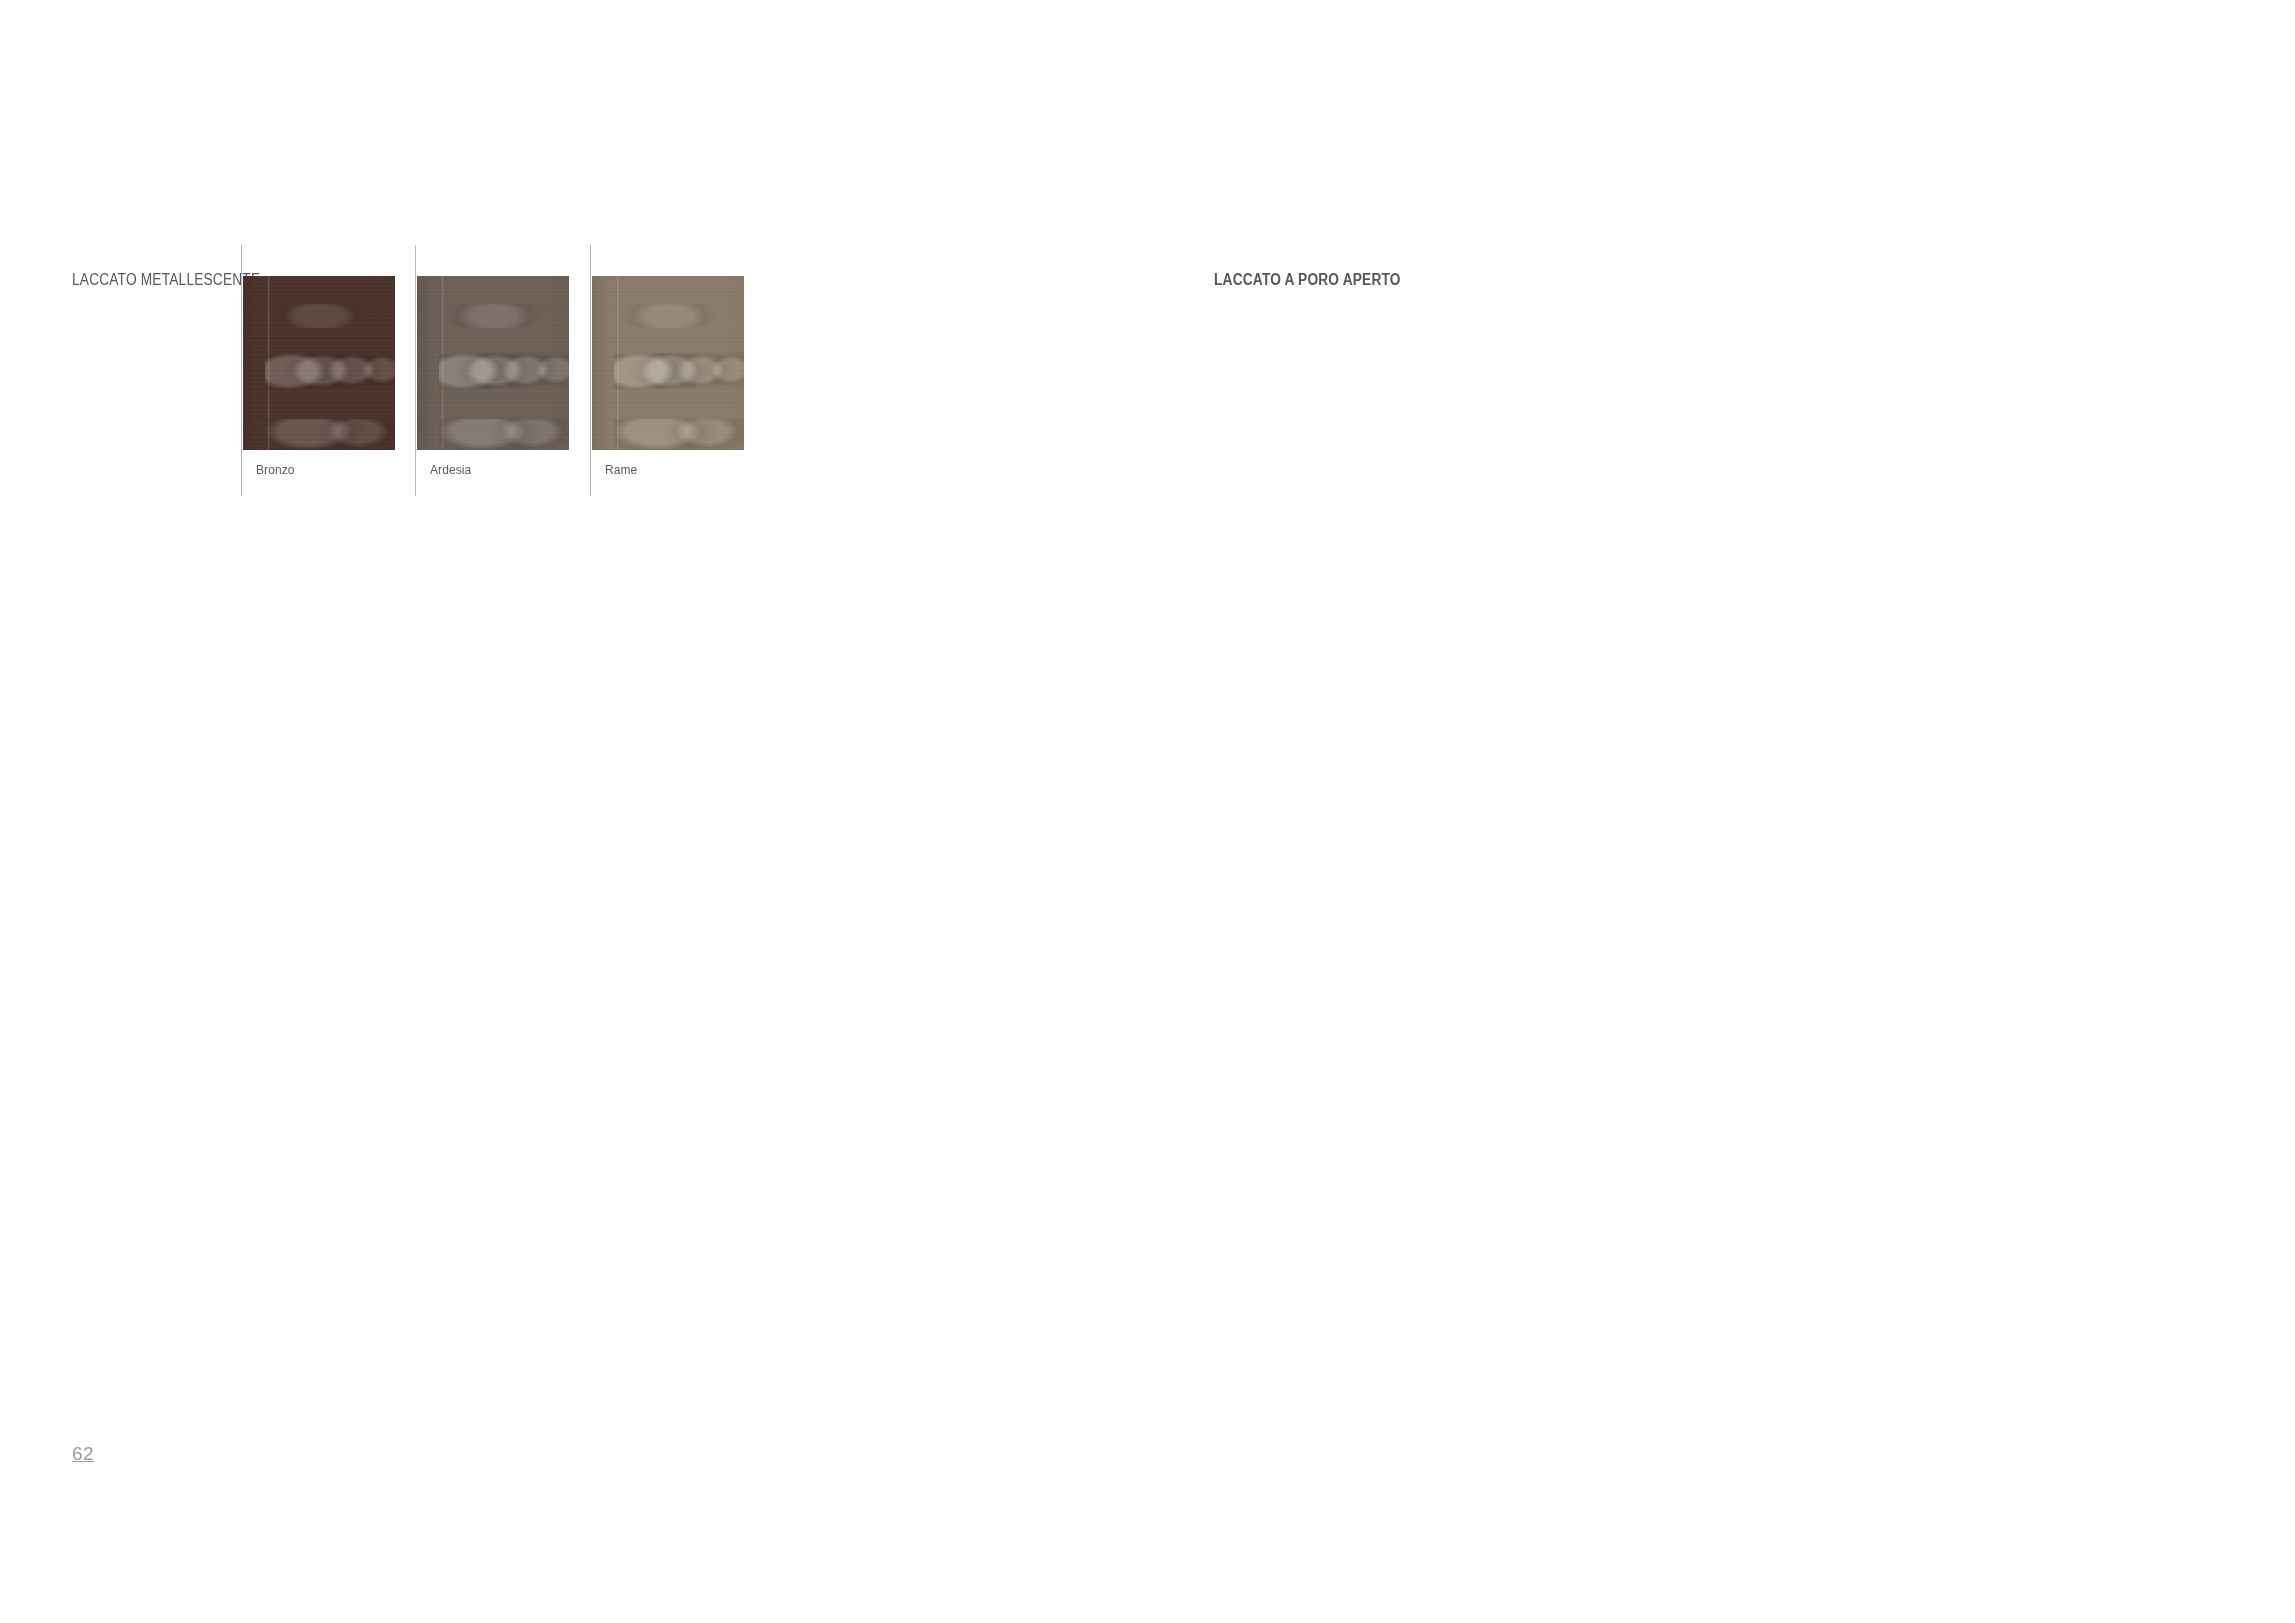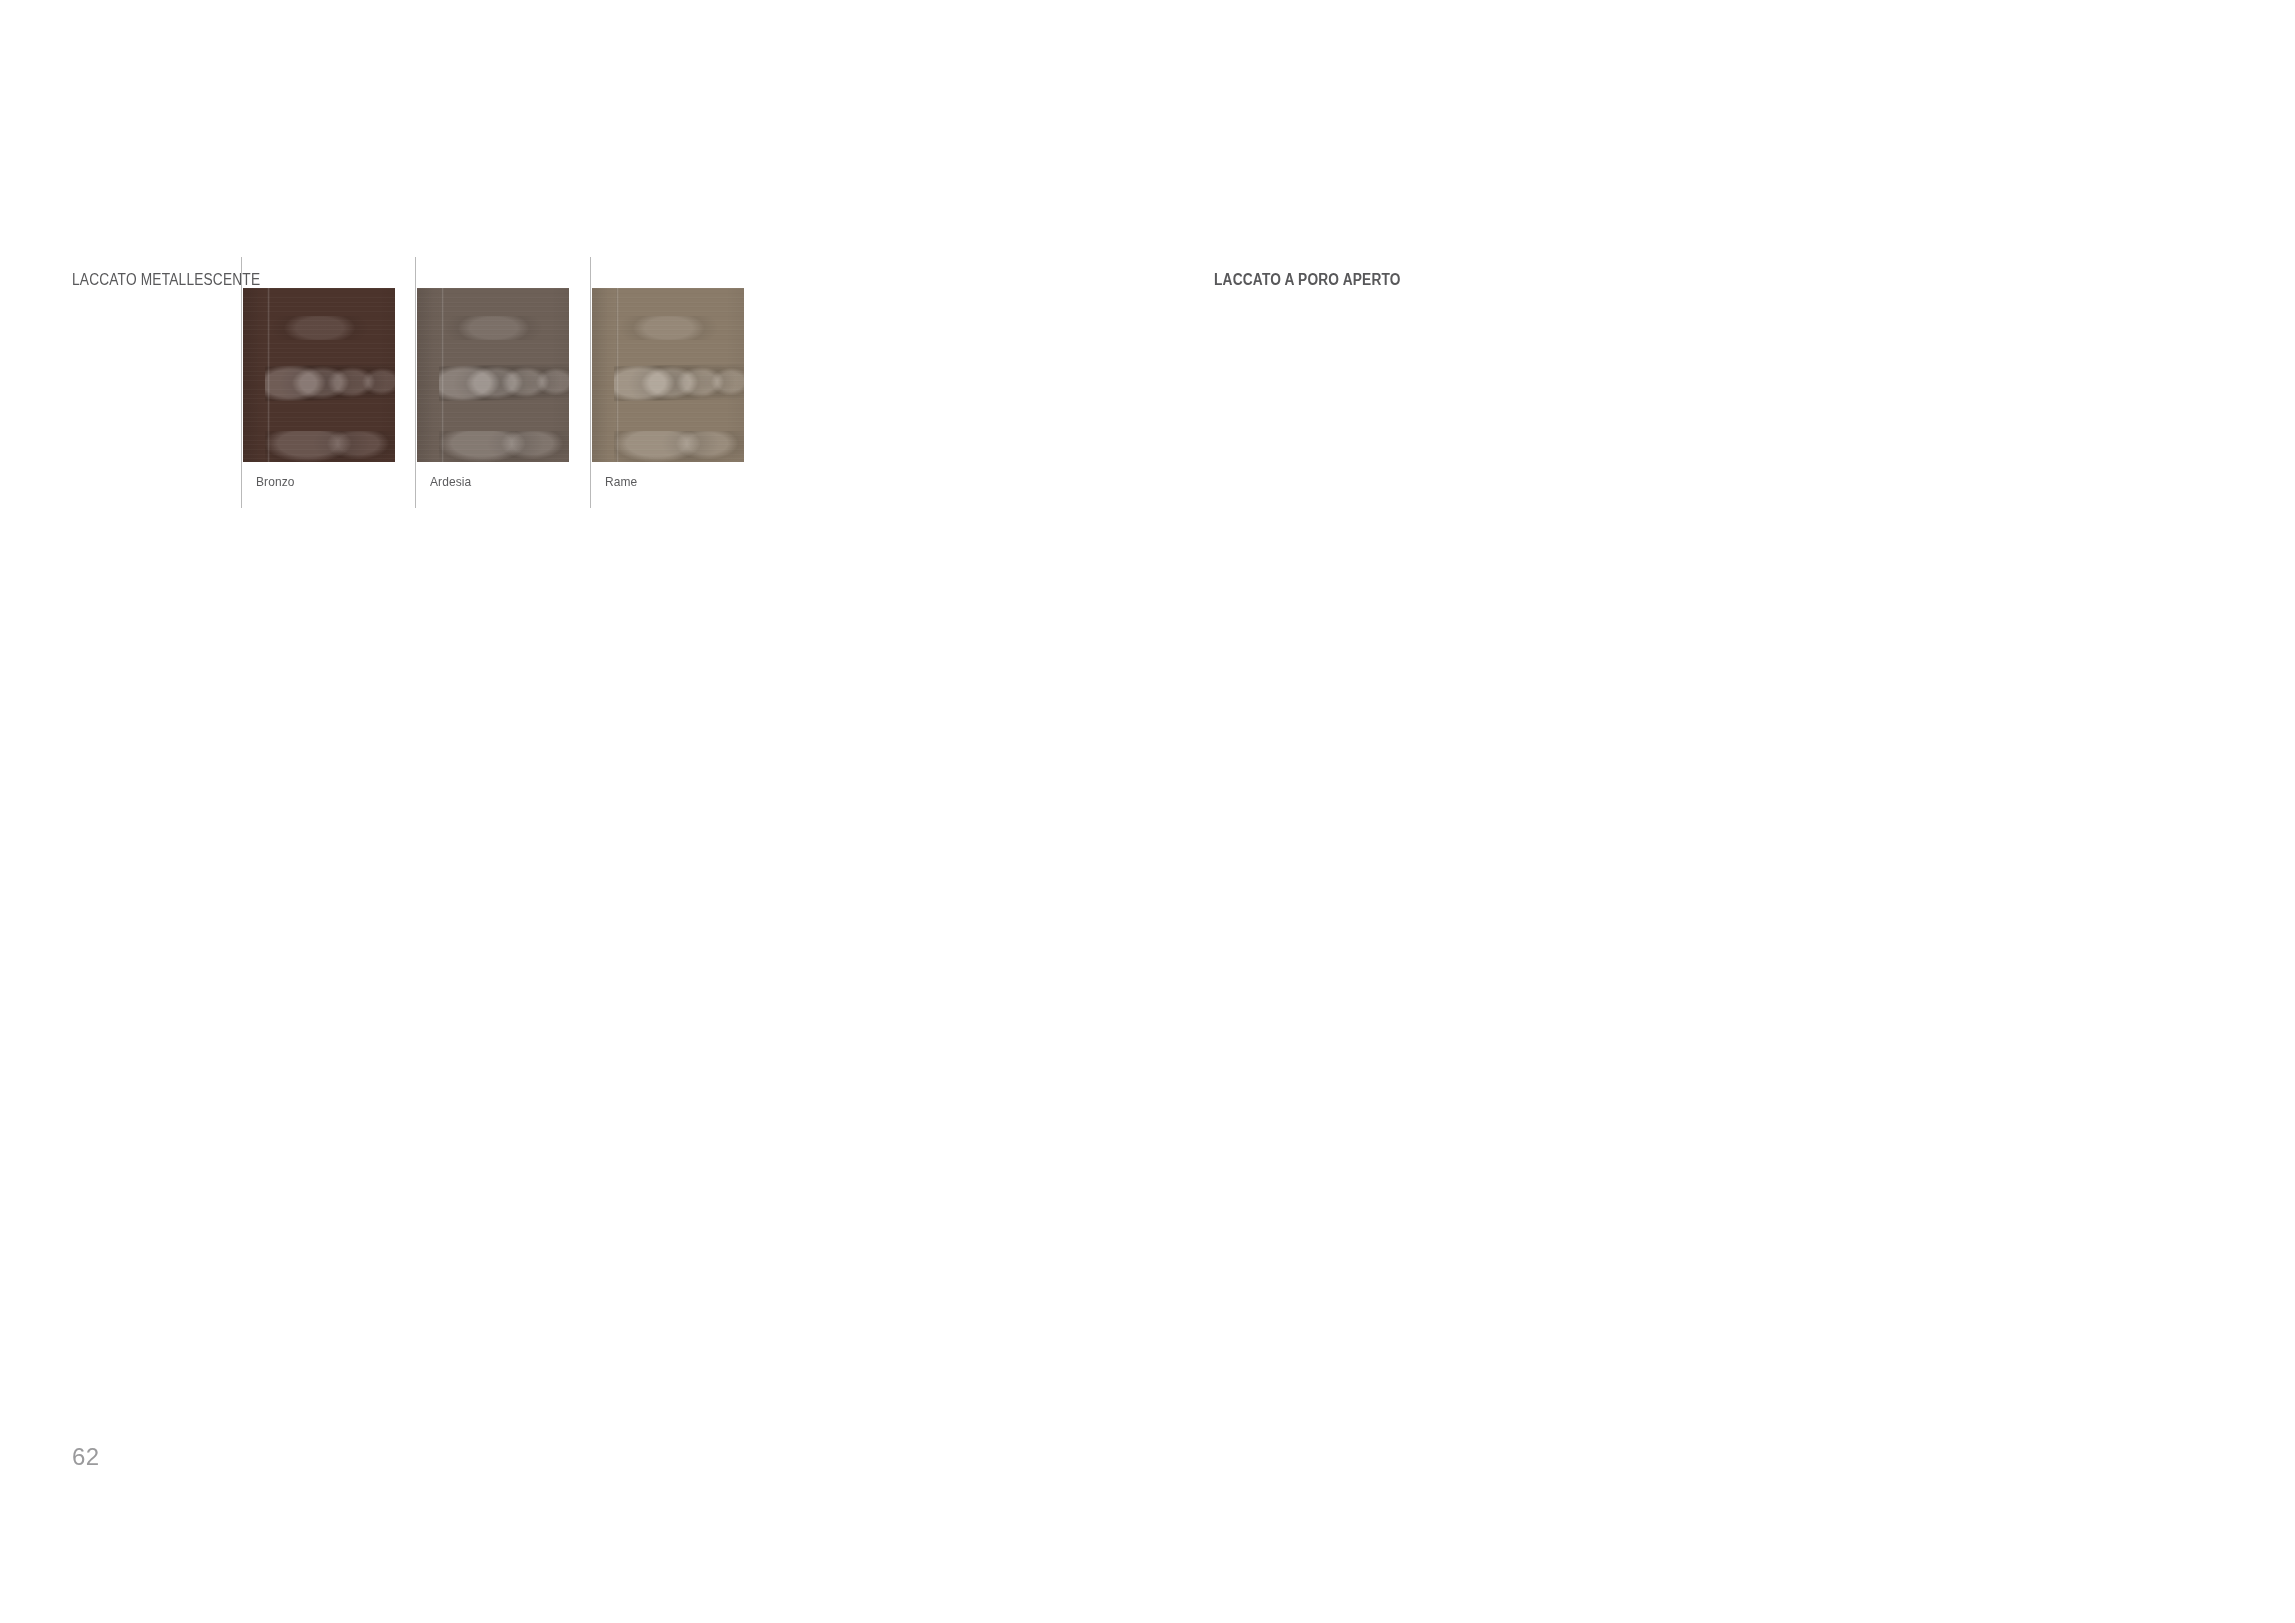--- a/index.html
+++ b/index.html
@@ -34,21 +34,21 @@
   .section-title.right{left:66px;top:272px;}
 
   
   .grid{position:absolute;}
   .grid-left{left:241px;top:241px;}
   .grid-right{left:1379px;top:241px;}
 
   .row{position:relative;height:265px;}
 
   .cell{
-    position:absolute;top:16px;
+    position:absolute;top:4px;
     width:174px;height:265px;
   }
   .rule{
     position:absolute;left:0;top:0;
     width:0.9px;height:251px;
     background:#b9b9b9;
   }
   .swatch{
     position:absolute;left:1.8px;top:31px;
     width:152px;height:174px;
@@ -112,21 +112,21 @@
     color:#5b5b5d;
     letter-spacing:0.1px;
     transform:scaleX(.92);
     transform-origin:left center;
     white-space:nowrap;
   }
 
   
   .page-number{
     position:absolute;bottom:0;
-    font-size:24px;color:#9a9a9c;letter-spacing:0.4px;
+    font-size:19px;color:#9a9a9c;letter-spacing:0.4px;text-decoration:underline;
   }
   .page-number.left{left:72px;top:1443px;}
 </style>
 </head>
 <body>
 
 <div class="spread">
 
   <div class="page page-left">
     <div class="section-title left">LACCATO METALLESCENTE</div>

